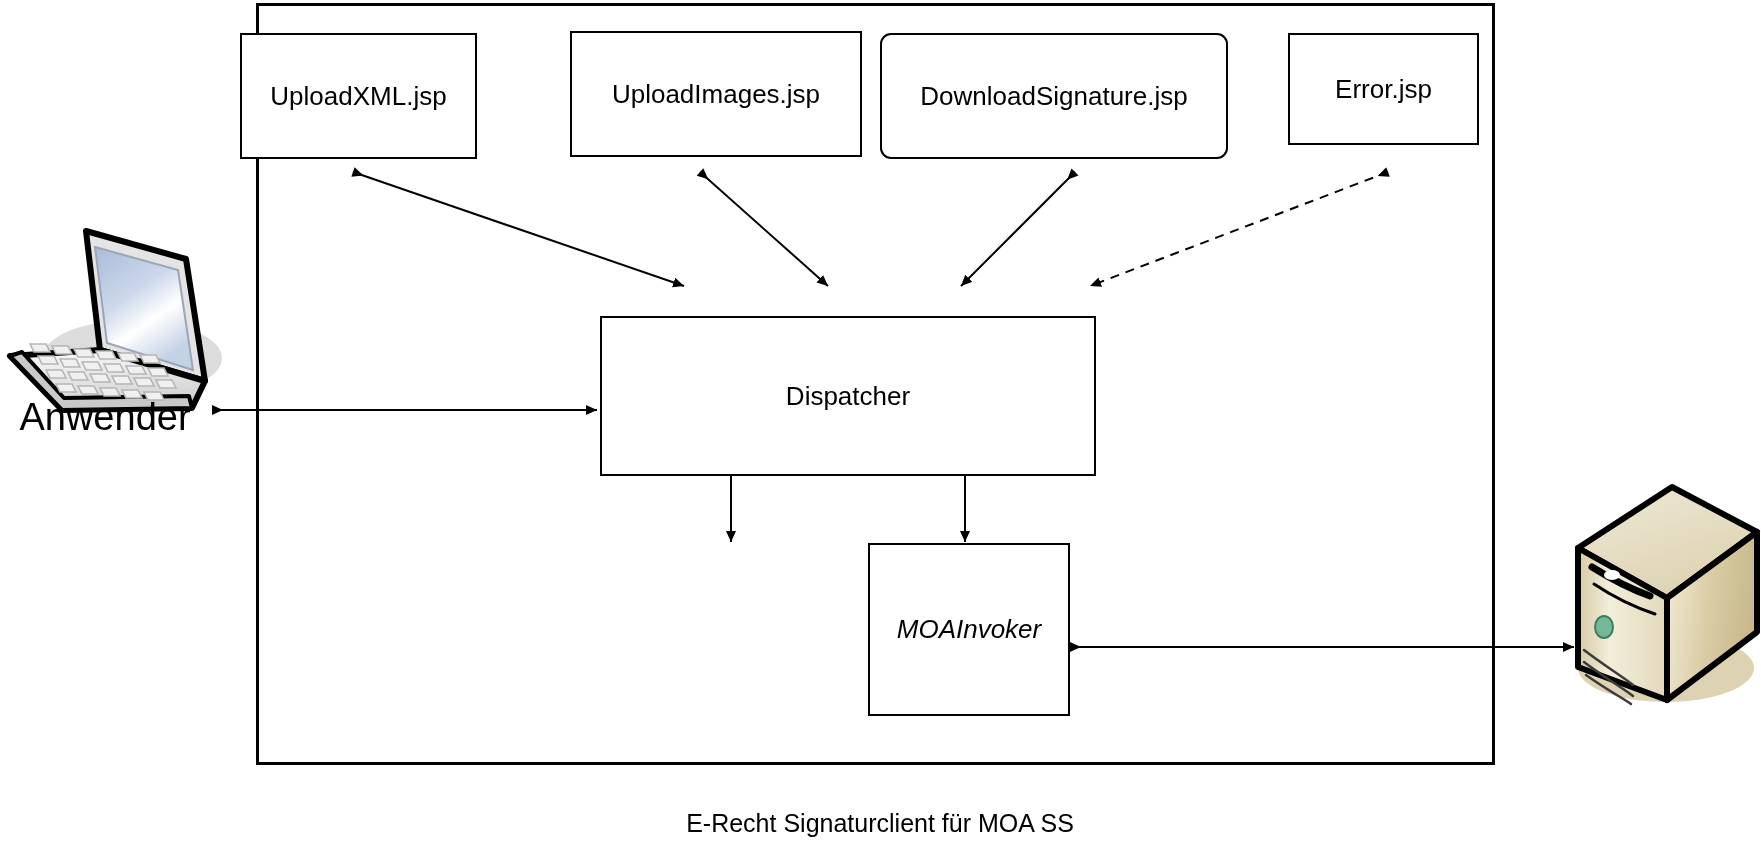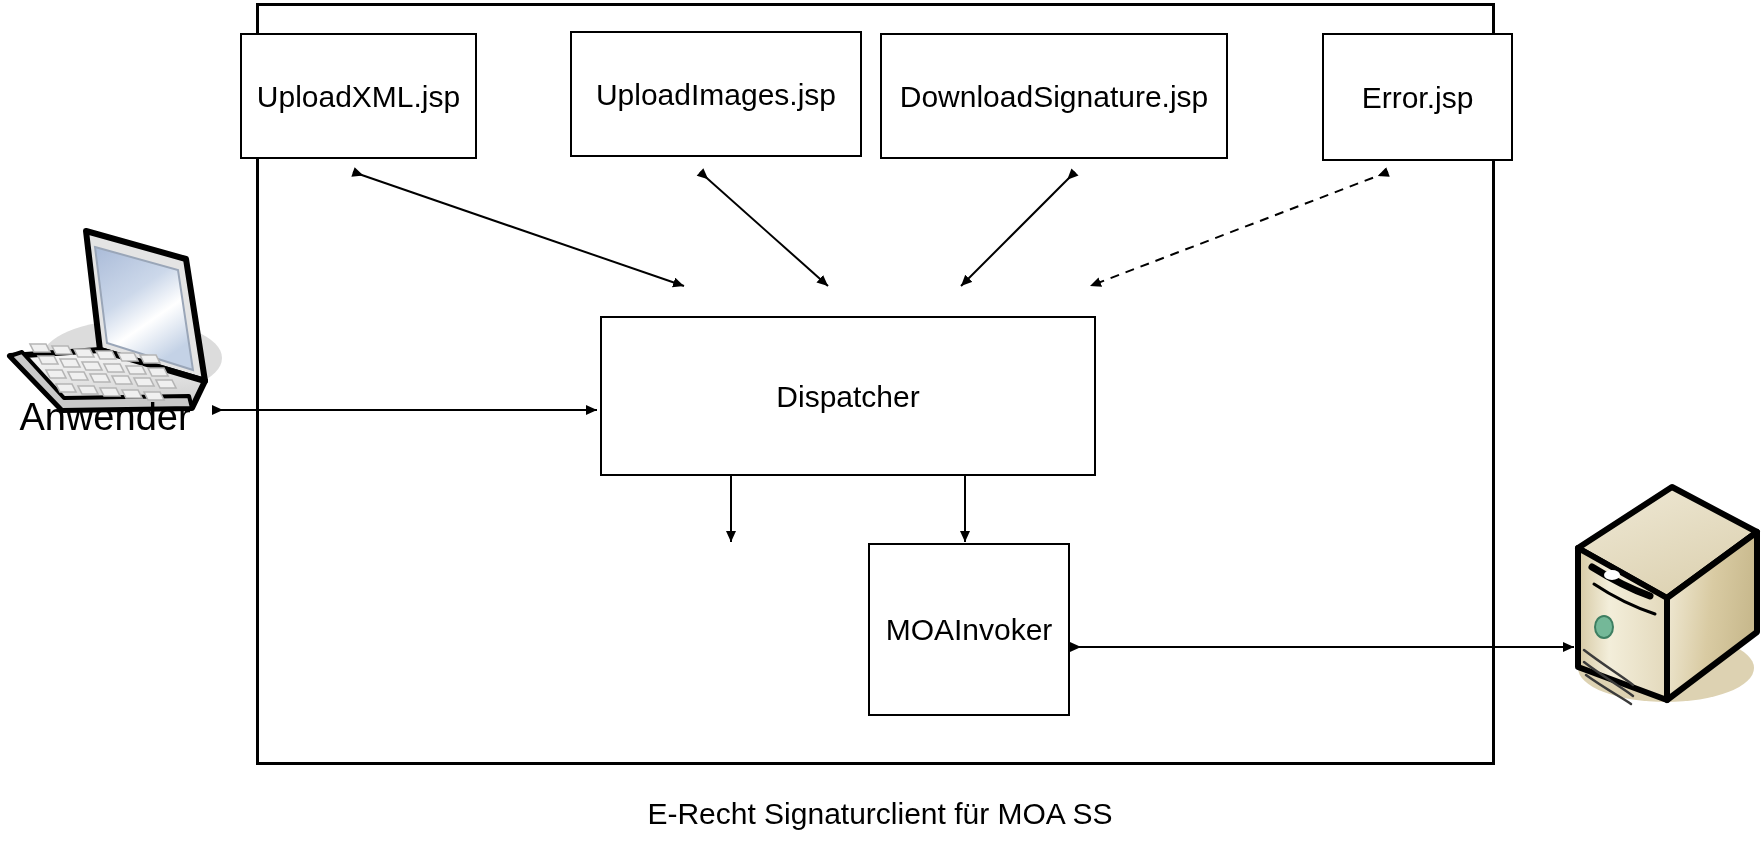--- a/index.html
+++ b/index.html
@@ -30,40 +30,41 @@
     border: 2px solid #000000;
     background: #ffffff;
     display: flex;
     align-items: center;
     justify-content: center;
     text-align: center;
     color: #000000;
     font-family: "Liberation Sans", sans-serif;
   }
   .node-label {
-    font-size: 30px;
+    font-size: 26px;
     line-height: 1.1;
     letter-spacing: 0px;
     white-space: nowrap;
   }
   .outer-container {
     position: absolute;
     box-sizing: border-box;
     border: 3px solid #000000;
     background: transparent;
   }
   .free-label {
     position: absolute;
     color: #000000;
     font-family: "Liberation Sans", sans-serif;
     white-space: nowrap;
     text-align: center;
   }
   .caption {
-    font-size: 30px;
+    font-size: 25px;
+    margin-top: 12px;
   }
   .actor-label {
     font-size: 38px;
   }
 </style>
 </head>
 <body>
 
 <div id="canvas">
 
@@ -181,34 +182,34 @@
   <div class="outer-container" style="left:256px; top:3px; width:1239px; height:762px;"></div>
 
   <div class="node-box" style="left:240px; top:33px; width:237px; height:126px;">
     <span class="node-label">UploadXML.jsp</span>
   </div>
 
   <div class="node-box" style="left:570px; top:31px; width:292px; height:126px;">
     <span class="node-label">UploadImages.jsp</span>
   </div>
 
-  <div class="node-box" style="left:880px; top:33px; width:348px; height:126px;">
+  <div class="node-box" style="left:880px; top:33px; width:348px; height:126px;border-radius:11px;">
     <span class="node-label">DownloadSignature.jsp</span>
   </div>
 
-  <div class="node-box" style="left:1288px; top:33px; width:191px; height:128px;margin-left:34px;">
+  <div class="node-box" style="left:1288px; top:33px; width:191px; height:112px;">
     <span class="node-label">Error.jsp</span>
   </div>
 
   <div class="node-box" style="left:600px; top:292px; width:496px; height:160px;margin-top:24px;">
     <span class="node-label">Dispatcher</span>
   </div>
 
 
-  <div class="node-box" style="left:868px; top:543px; width:202px; height:173px;">
+  <div class="node-box" style="left:868px; top:543px; width:202px; height:173px;font-style:italic;">
     <span class="node-label">MOAInvoker</span>
   </div>
 
   <div class="free-label actor-label" style="left:0px; top:396px; width:210px;">Anwender</div>
 
 
   <div class="free-label caption" style="left:480px; top:797px; width:800px;">E-Recht Signaturclient für MOA SS</div>
 
 </div>
 

